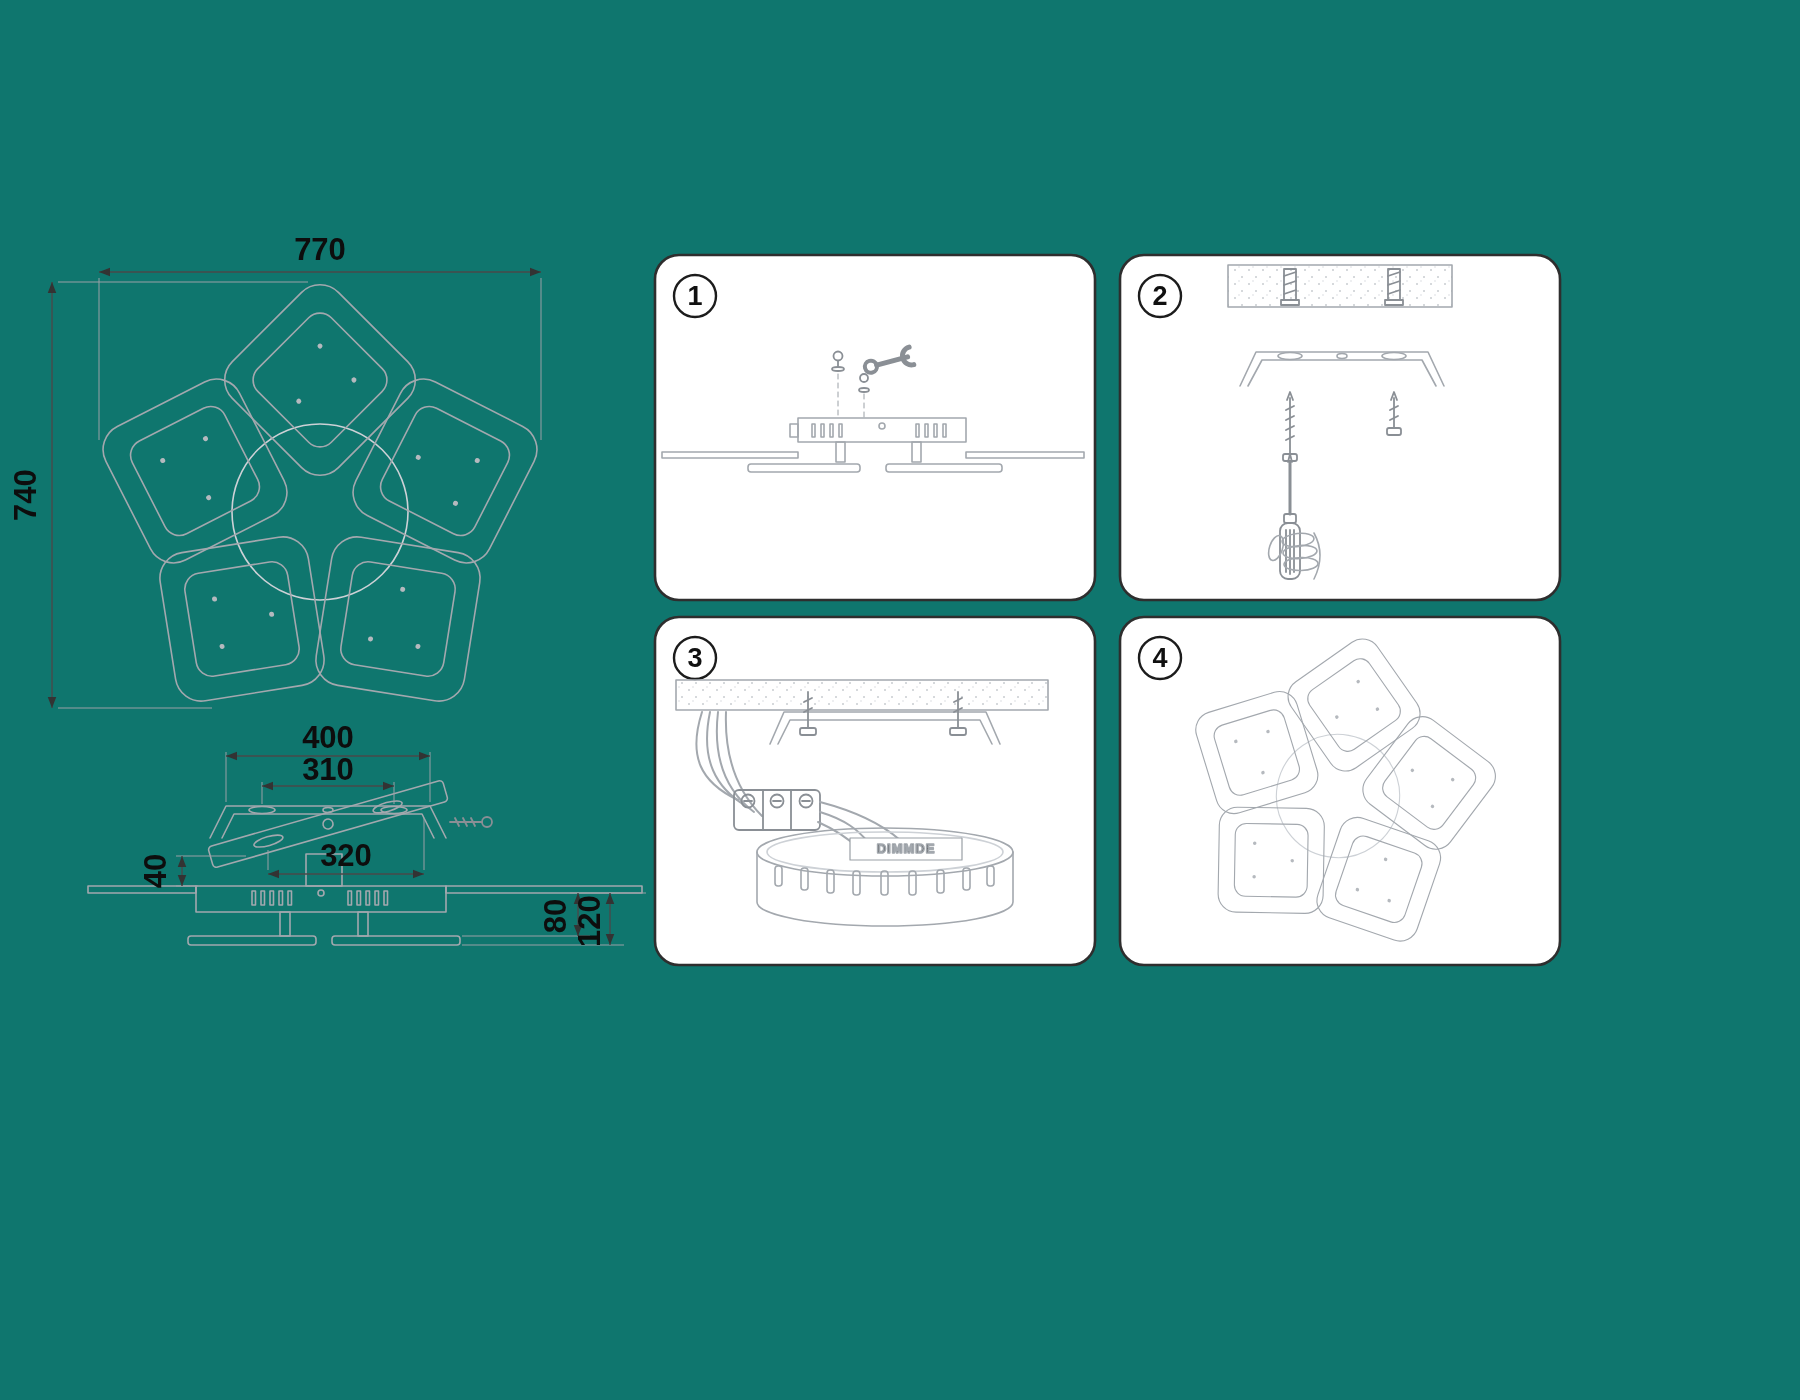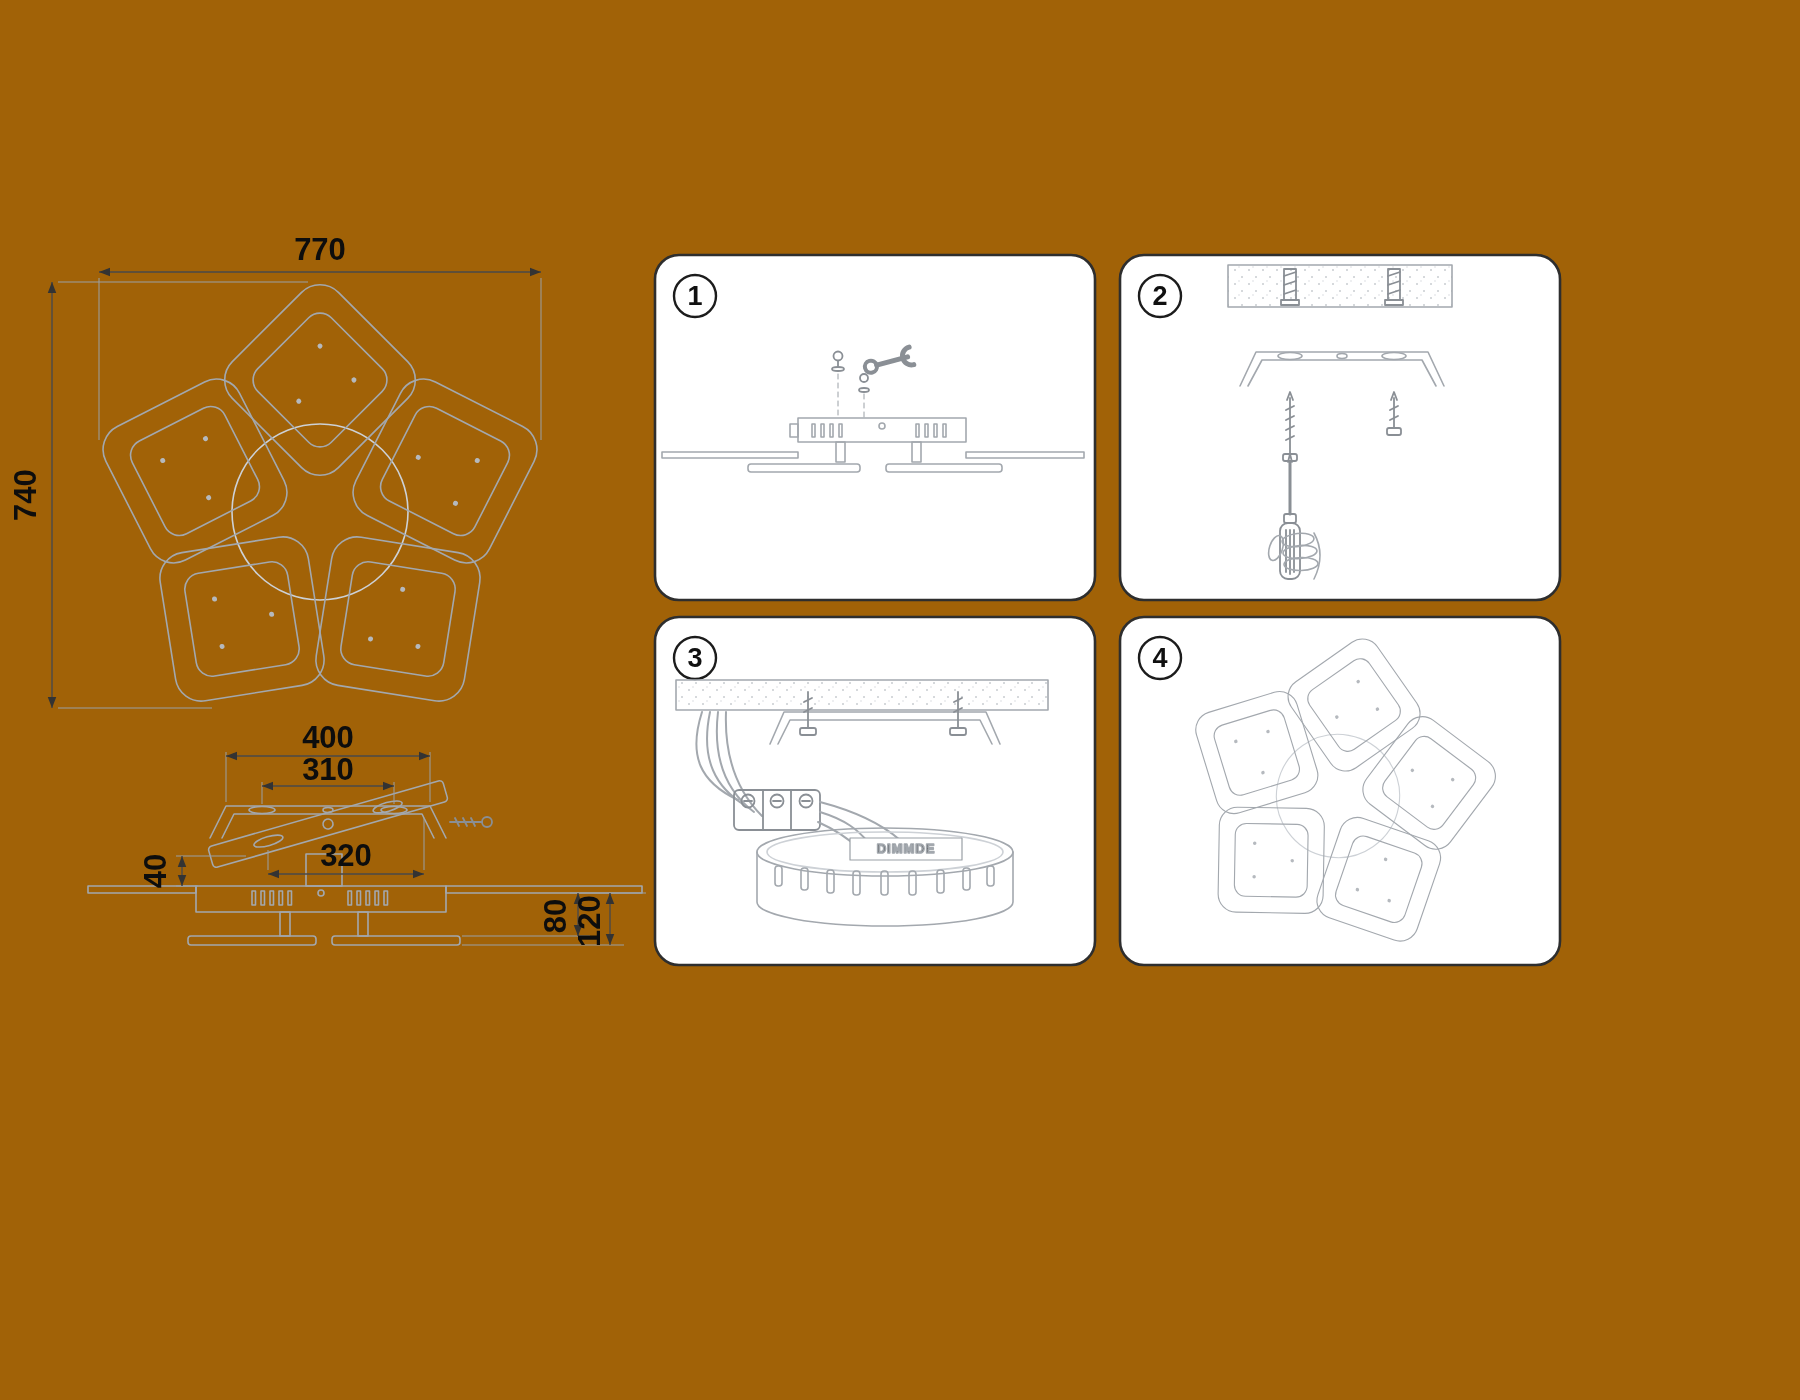--- a/index.html
+++ b/index.html
@@ -1,16 +1,16 @@
 <!DOCTYPE html>
 <html><head>
 <meta charset="utf-8">
 <style>
   html,body{margin:0;padding:0;background:#ffffff;}
-  .canvas{position:relative;width:1800px;height:1400px;background:#a16207;
+  .canvas{position:relative;width:1800px;height:1400px;background:#0f766e;
           font-family:"Liberation Sans",sans-serif;overflow:hidden;}
   svg{display:block;}
   .art{stroke:#a3a8ae;fill:none;stroke-width:1.6;stroke-linecap:round;stroke-linejoin:round;}
   .artd{stroke:#8a8f95;fill:none;stroke-width:1.8;stroke-linecap:round;stroke-linejoin:round;}
   .faint{stroke:#cdd1d6;}
   .dimline{stroke:#4a4a4a;stroke-width:1.4;fill:none;}
   .extline{stroke:#9aa0a6;stroke-width:1;fill:none;}
   .dash{stroke-dasharray:5 4;}
   .dimtext{font-weight:700;font-size:31px;fill:#0d0d0d;}
   .steptext{font-weight:700;font-size:27px;fill:#101010;}

